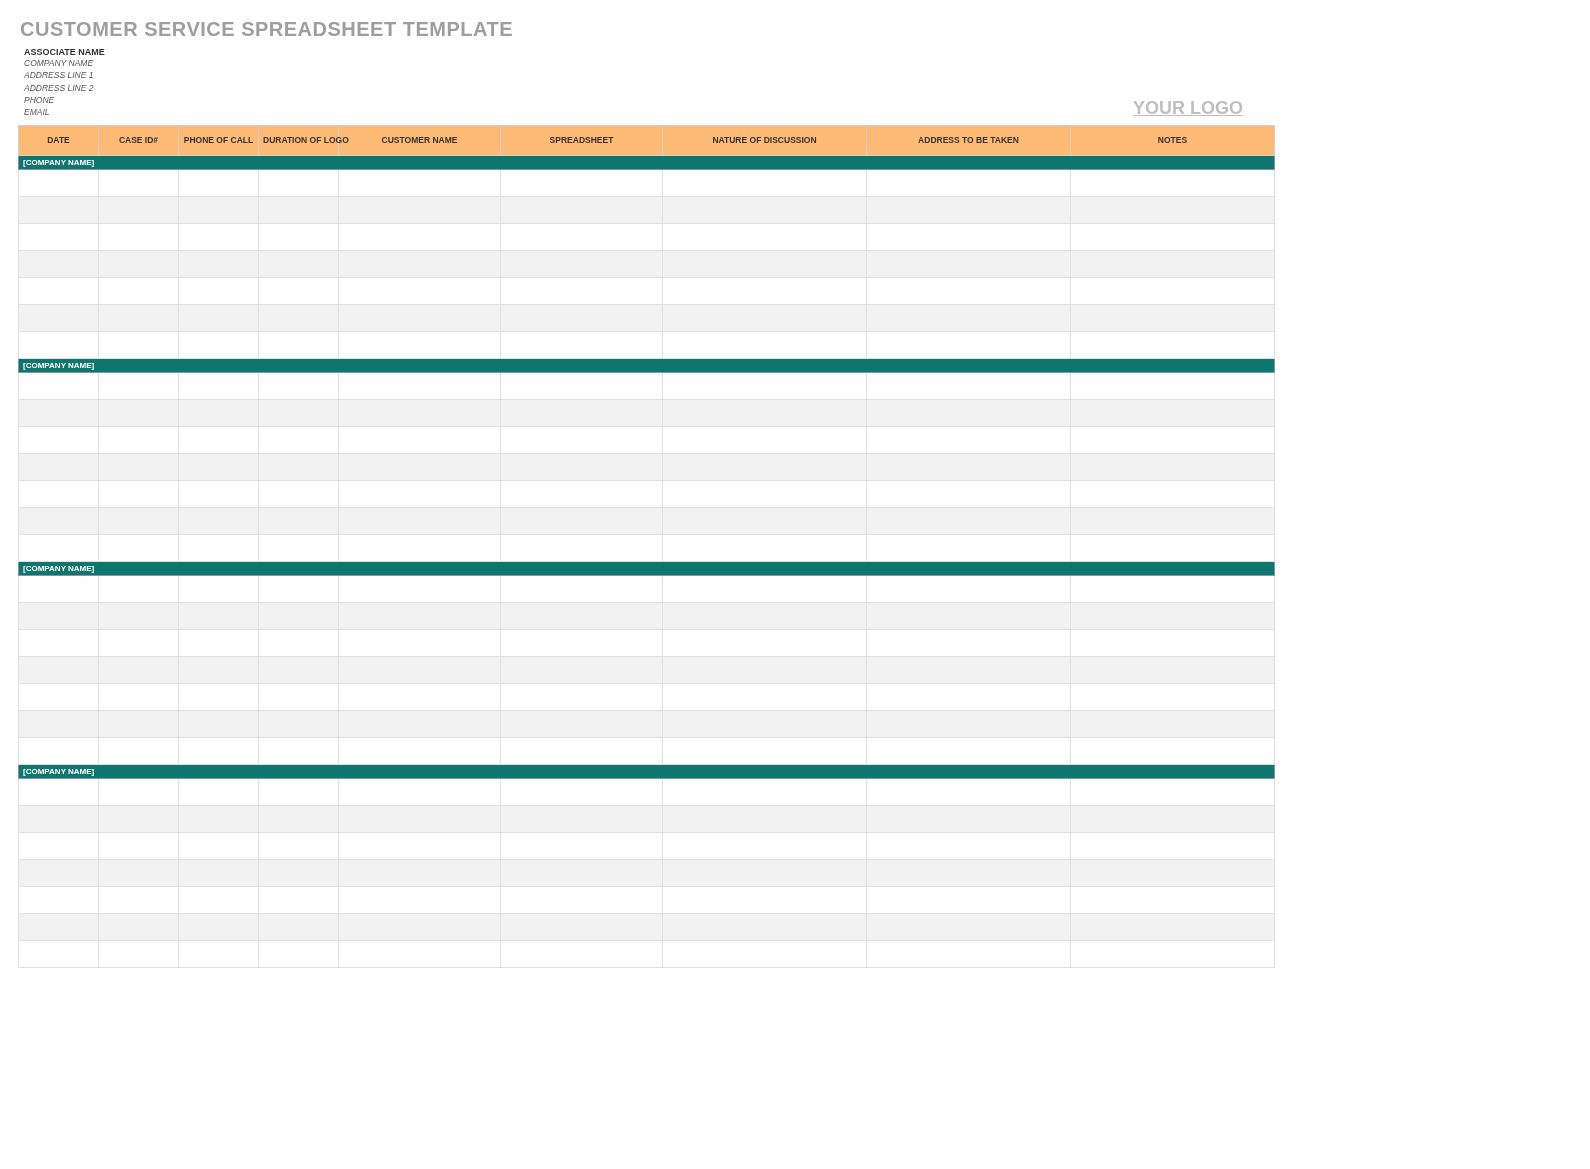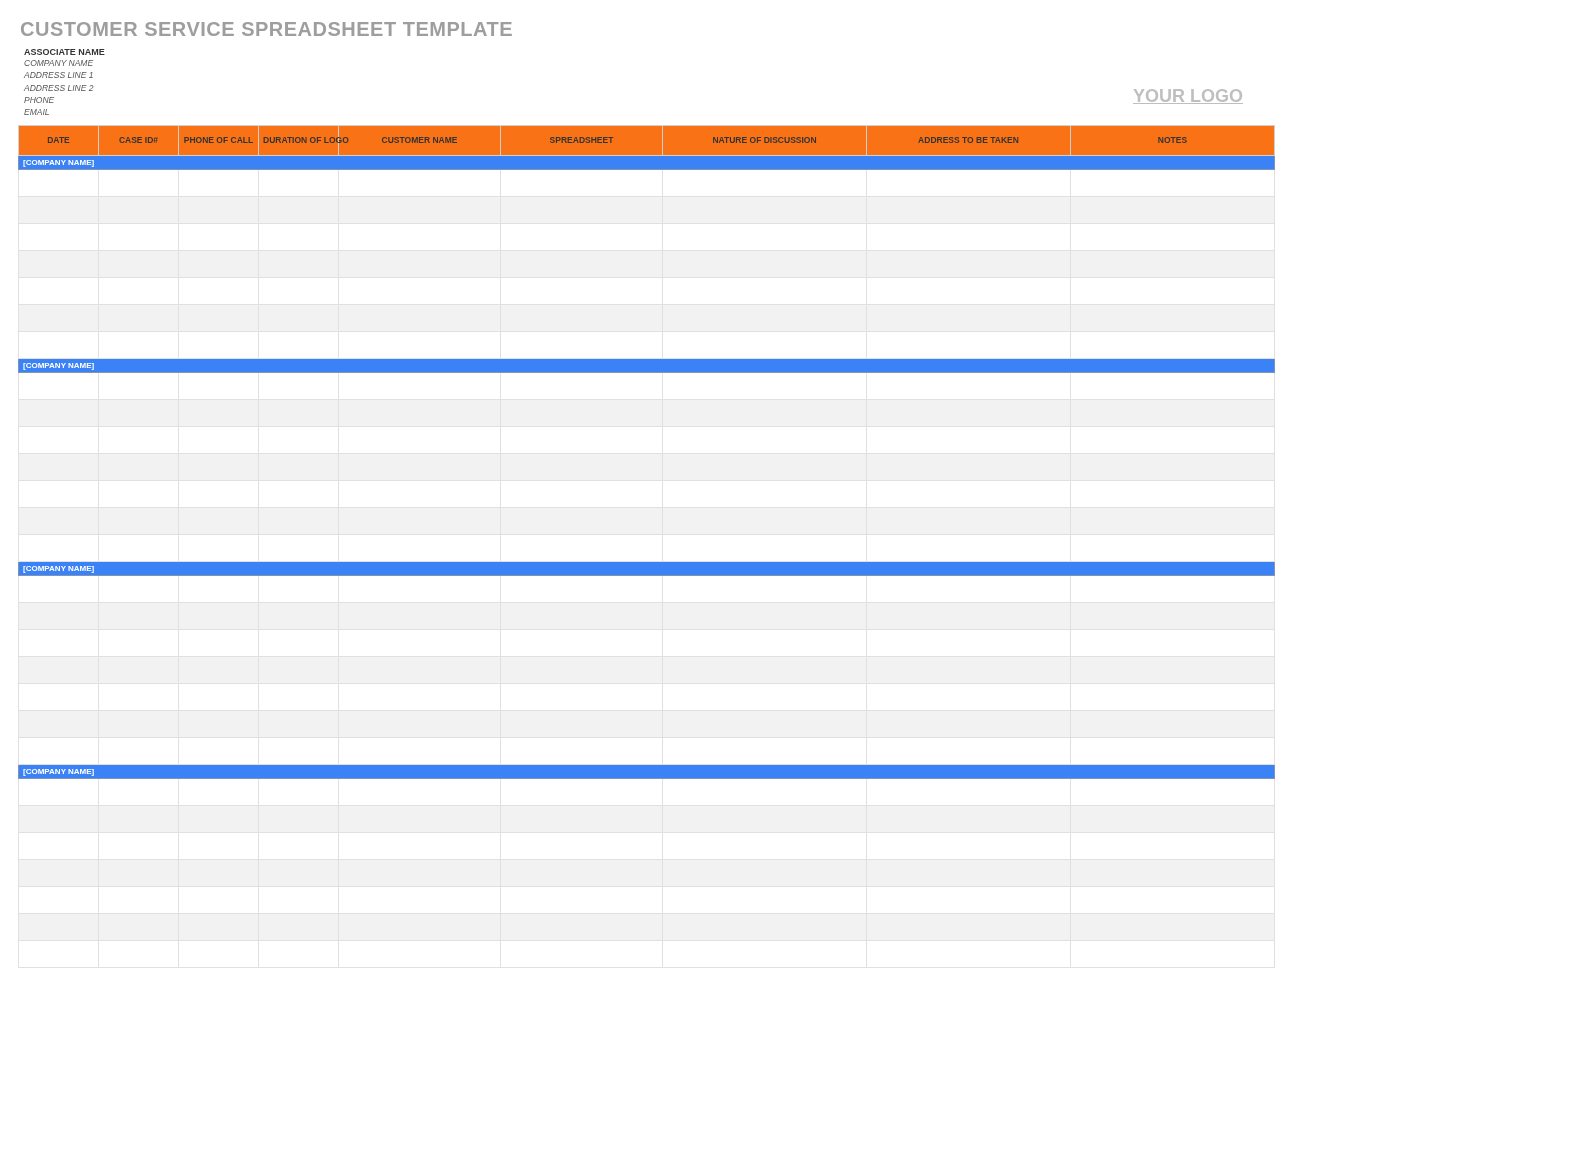--- a/index.html
+++ b/index.html
@@ -16,21 +16,21 @@
   .title {
     font-size: 20px;
     font-weight: bold;
     color: #9e9e9e;
     letter-spacing: 0.5px;
     margin: 0 0 6px 2px;
   }
   .header-row {
     display: flex;
     justify-content: space-between;
-    align-items: center;
+    align-items: flex-end;
     margin-bottom: 6px;
   }
   .info-block {
     padding-left: 6px;
   }
   .info-block .assoc {
     font-size: 9px;
     font-weight: bold;
     color: #333;
     margin-bottom: 0px;
@@ -48,39 +48,39 @@
     padding-right: 30px;
     padding-top: 28px;
     text-decoration: underline;
   }
   table {
     border-collapse: collapse;
     width: 100%;
     table-layout: fixed;
   }
   th {
-    background: #f97316;
+    background: #fdba74;
     border: 1px solid #d0d0d0;
     font-size: 8.5px;
     font-weight: bold;
     color: #333;
     padding: 8px 4px;
     text-align: center;
     height: 30px;
     white-space: nowrap;
     margin-top: 20px;
   }
   td {
     border: 1px solid #e0e0e0;
     height: 27px;
     font-size: 9px;
     padding: 0 4px;
   }
   tr.group td {
-    background: #3b82f6;
+    background: #0f766e;
     color: #fff;
     font-size: 8px;
     font-weight: bold;
     padding: 0 4px;
     height: 14px;
     border: 1px solid #8294b3;
   }
   tr.white td { background: #ffffff; }
   tr.gray td  { background: #f2f2f2; }
   

